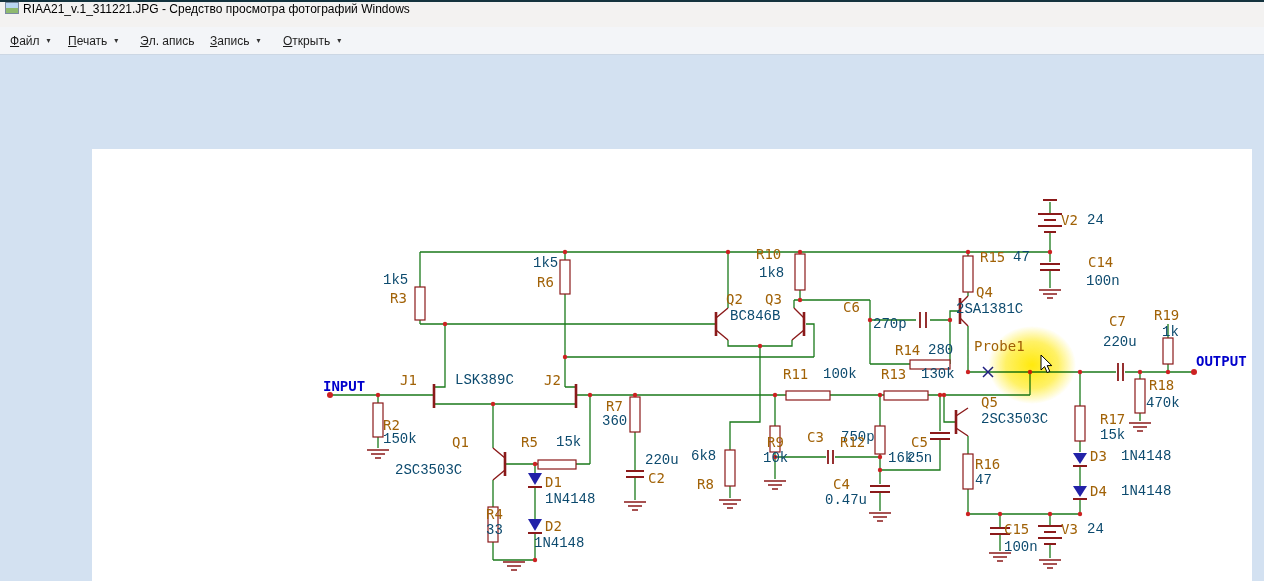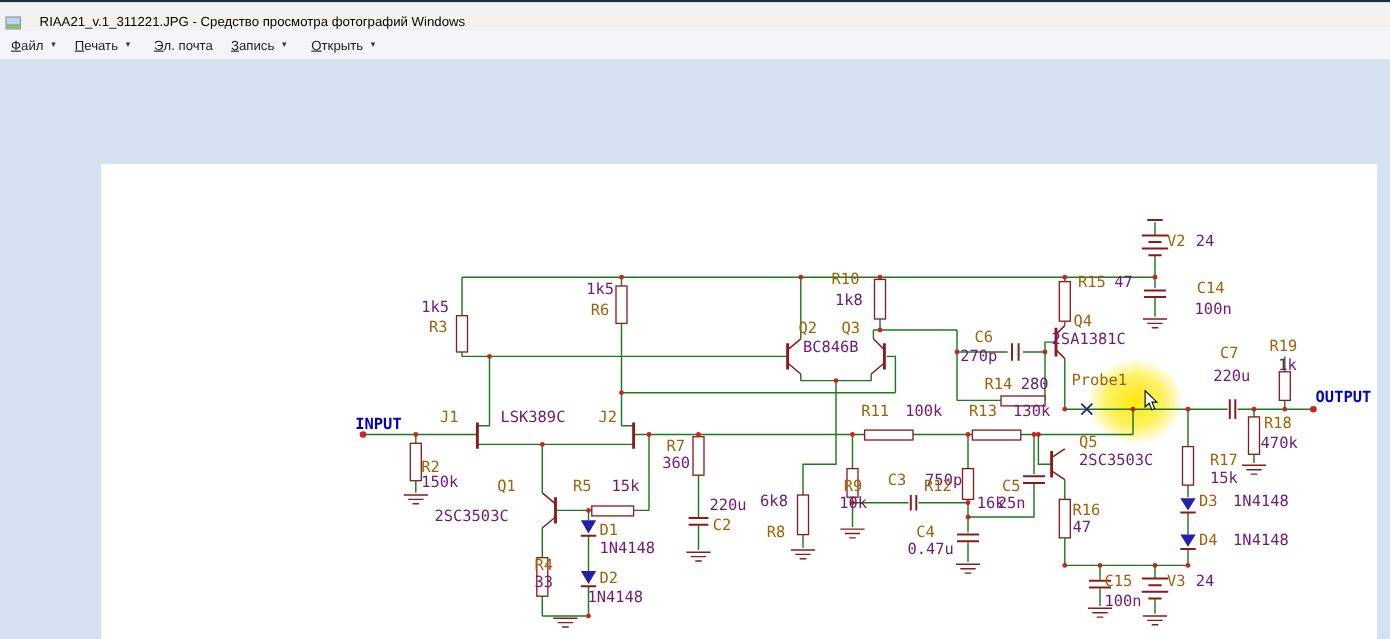--- a/index.html
+++ b/index.html
@@ -1,19 +1,19 @@
 <!DOCTYPE html>
 <html><head>
 <meta charset="utf-8">
 <style>
   html,body{margin:0;padding:0;background:#888;}
   .app{position:relative;width:1264px;height:581px;overflow:hidden;background:#d3e1f1;
        font-family:"Liberation Sans",sans-serif;box-sizing:border-box;border-top:2px solid #14333e;}
   .titlebar{position:absolute;left:0;top:0;width:100%;height:25px;background:#f3f2f1;
-            border-bottom:1px solid #e0e0df;display:flex;align-items:flex-end;gap:13px;}
+            border-bottom:1px solid #e0e0df;display:flex;align-items:flex-start;}
   .app-icon{width:14px;height:12px;margin-left:5px;margin-right:4px;border:1px solid #7a8aa0;
             background:linear-gradient(#b9d6f2 55%,#8fba6f 55%);box-sizing:border-box;}
   .title-text{font-size:12px;color:#000;white-space:nowrap;}
   .menubar{position:absolute;left:0;top:25px;width:100%;height:27px;background:#f3f5f8;
            border-bottom:1px solid #ccd7e4;}
   .menu-item{position:absolute;top:5px;height:18px;display:flex;align-items:center;
              font-size:12px;color:#1d1d1d;cursor:default;}
   .mi-key{text-decoration:underline;}
   .mi-arrow{font-size:8px;color:#333;margin-left:7px;line-height:10px;}
   .photo{position:absolute;left:92px;top:147px;width:1160px;height:434px;background:#ffffff;}
@@ -22,21 +22,21 @@
   .cmp{stroke:#8b1a1a;stroke-width:1.4;fill:none;}
   .plate{stroke:#8b1a1a;stroke-width:1.8;fill:none;}
   .bar{stroke:#8b1a1a;stroke-width:2.6;fill:none;}
   .rb{stroke:#8b1a1a;stroke-width:1.2;fill:#ffffff;}
   .nd{fill:#cc2222;stroke:none;}
   .dio{fill:#2222a8;stroke:none;}
   .pr{stroke:#202080;stroke-width:1.5;fill:none;}
   .gnd{stroke:#8b1a1a;stroke-width:1.3;fill:none;}
   .lbl{position:absolute;font-family:"DejaVu Sans Mono",monospace;font-size:14px;line-height:15px;white-space:pre;}
   .des{color:#a16207;}
-  .val{color:#701a75;}
+  .val{color:#0c4a6e;font-family:Liberation Mono, monospace;}
   .io{color:#0000cc;font-weight:bold;}
   .hl{position:absolute;left:988px;top:324px;width:88px;height:78px;border-radius:50%;
       background:radial-gradient(closest-side,rgba(255,232,0,0.95),rgba(255,232,0,0.6) 60%,rgba(255,232,0,0));
       mix-blend-mode:multiply;}
   .cursor{position:absolute;left:1040px;top:352px;}
 </style>
 </head>
 <body>
 
 <div class="app">
@@ -52,21 +52,21 @@
         <span>айл</span>
         <span class="mi-arrow">▾</span>
     </div>
     <div class="menu-item" style="left:68px">
       <span class="mi-key">П</span>
         <span>ечать</span>
         <span class="mi-arrow">▾</span>
     </div>
     <div class="menu-item" style="left:140px">
       <span class="mi-key">Э</span>
-        <span>л. почта</span>
+        <span>л. апись</span>
     </div>
     <div class="menu-item" style="left:210px">
       <span class="mi-key">З</span>
         <span>апись</span>
         <span class="mi-arrow">▾</span>
     </div>
     <div class="menu-item" style="left:283px">
       <span class="mi-key">О</span>
         <span>ткрыть</span>
         <span class="mi-arrow">▾</span>
@@ -252,21 +252,21 @@
   <span class="lbl des" style="left:767px;top:433px">R9</span>
   <span class="lbl val" style="left:763px;top:449px">10k</span>
   <span class="lbl des" style="left:807px;top:428px">C3</span>
   <span class="lbl val" style="left:841px;top:428px">750p</span>
   <span class="lbl des" style="left:840px;top:433px">R12</span>
   <span class="lbl val" style="left:888px;top:449px">16k</span>
   <span class="lbl des" style="left:833px;top:475px">C4</span>
   <span class="lbl val" style="left:825px;top:491px">0.47u</span>
   <span class="lbl des" style="left:911px;top:433px">C5</span>
   <span class="lbl val" style="left:907px;top:449px">25n</span>
-  <span class="lbl des" style="left:886px;top:298px">C6</span>
+  <span class="lbl des" style="left:843px;top:298px">C6</span>
   <span class="lbl val" style="left:873px;top:315px">270p</span>
   <span class="lbl des" style="left:895px;top:341px">R14</span>
   <span class="lbl val" style="left:928px;top:341px">280</span>
   <span class="lbl des" style="left:976px;top:283px">Q4</span>
   <span class="lbl val" style="left:956px;top:300px">2SA1381C</span>
   <span class="lbl des" style="left:980px;top:248px">R15</span>
   <span class="lbl val" style="left:1013px;top:248px">47</span>
   <span class="lbl des" style="left:1061px;top:211px">V2</span>
   <span class="lbl val" style="left:1087px;top:211px">24</span>
   <span class="lbl des" style="left:1088px;top:253px">C14</span>

